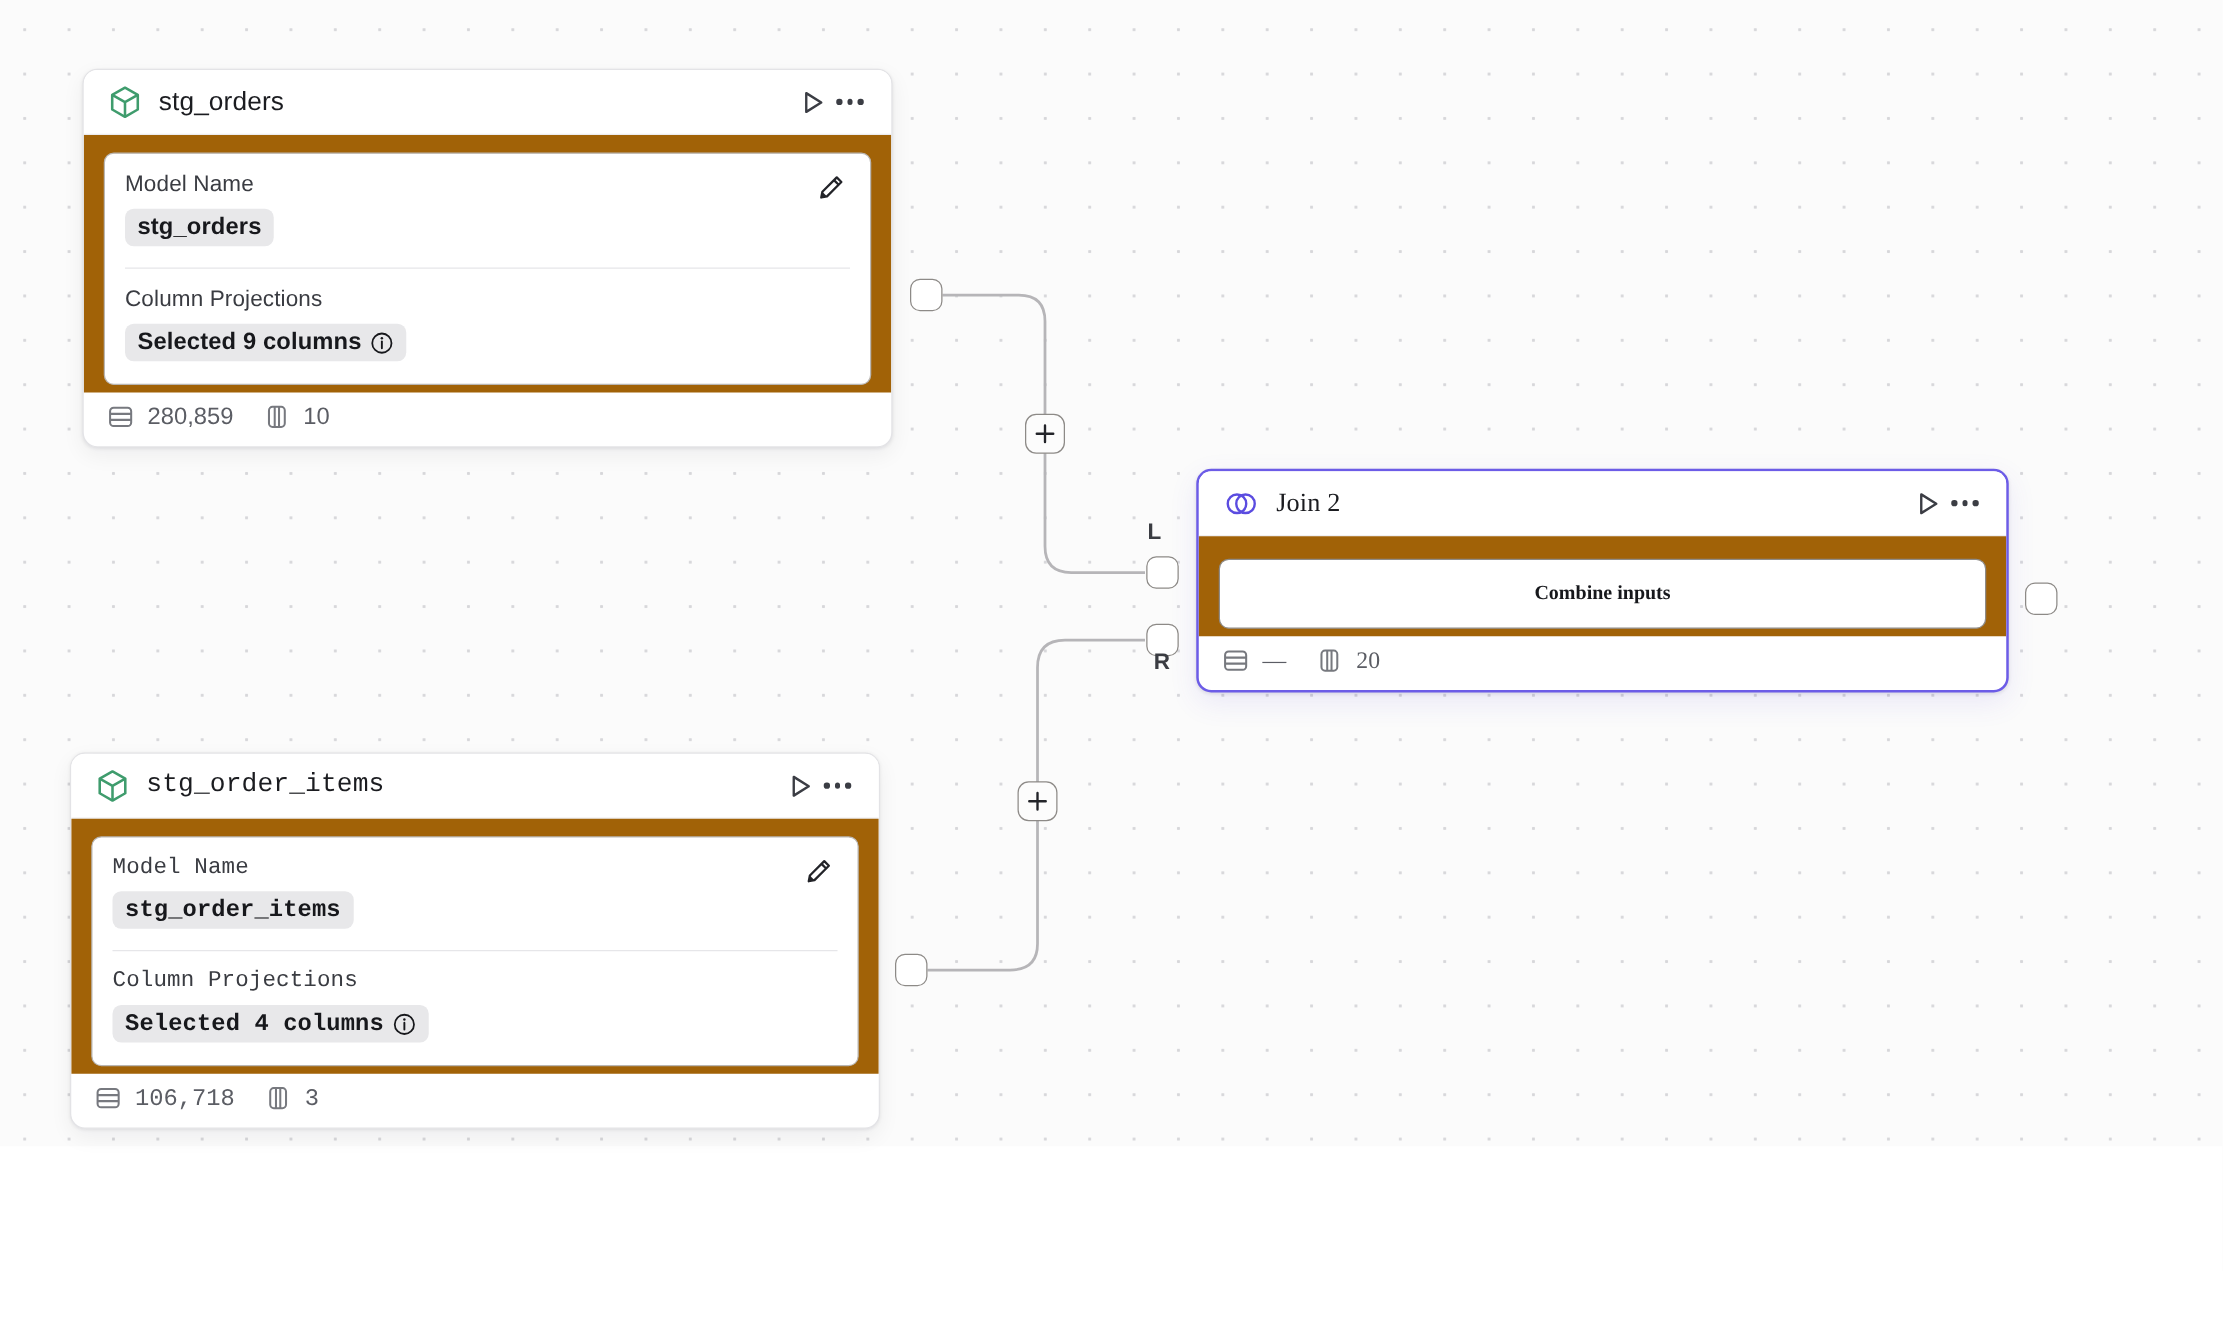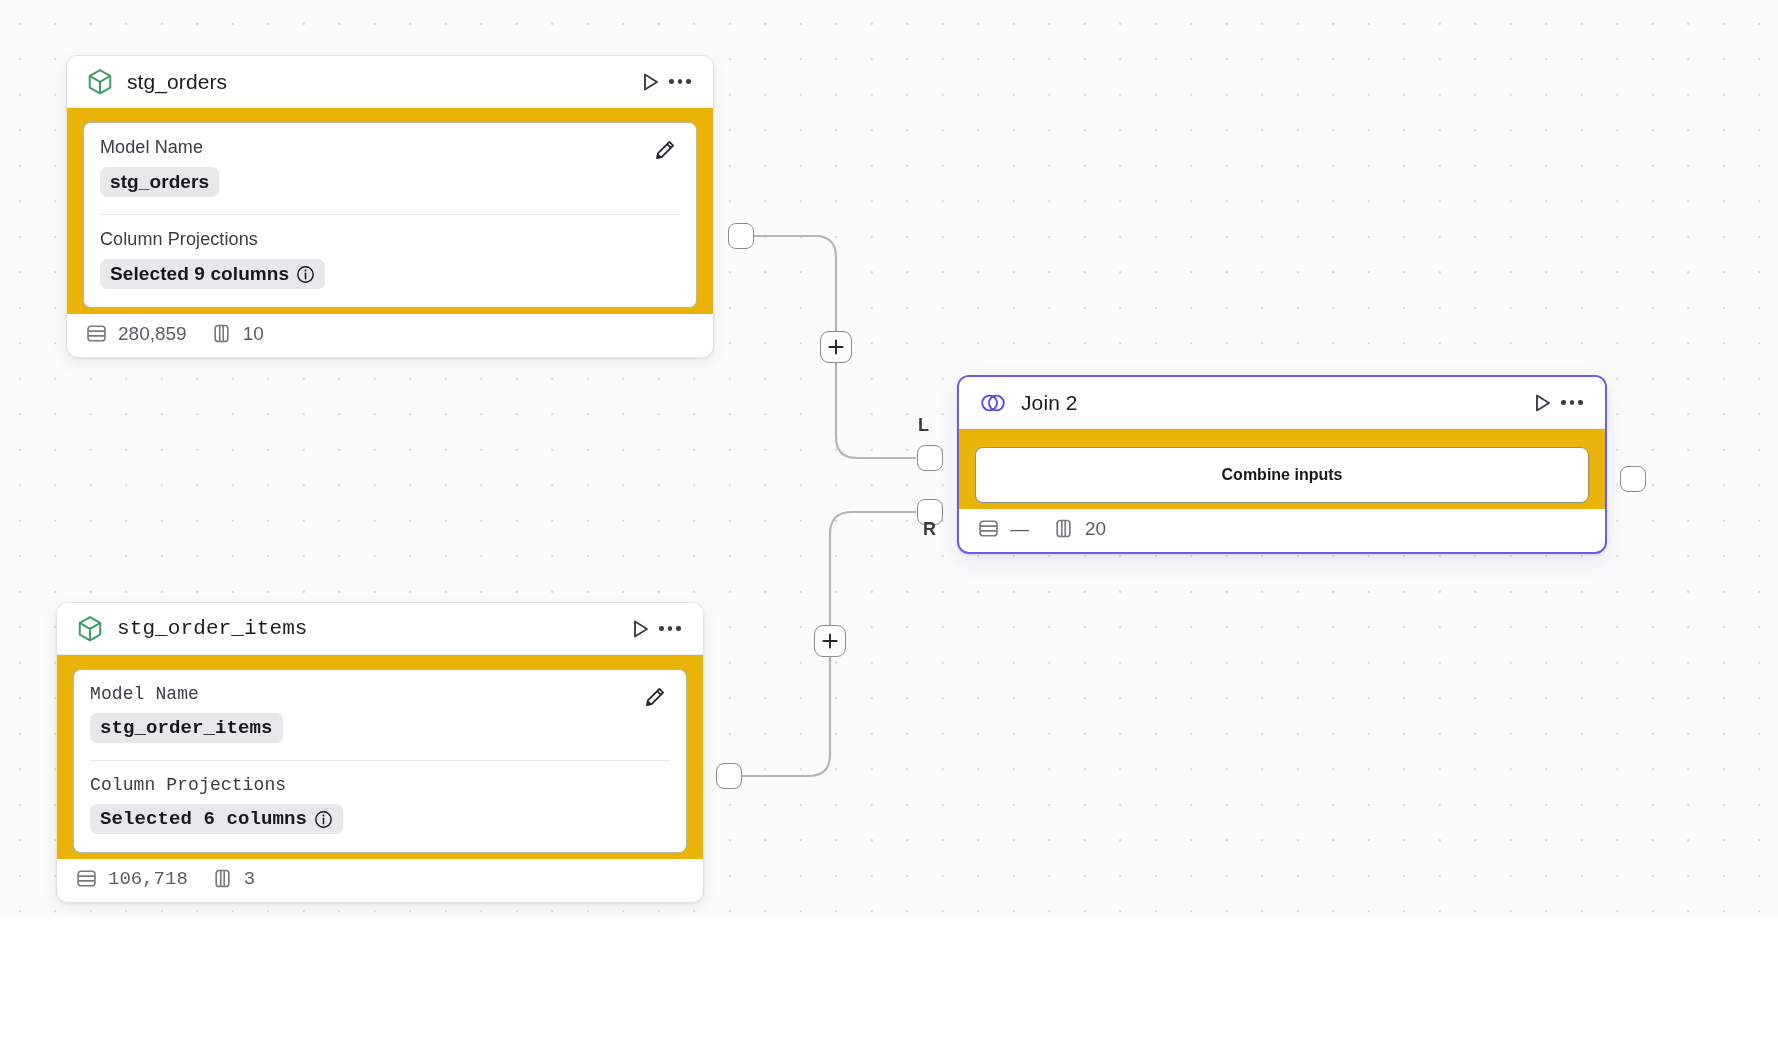--- a/index.html
+++ b/index.html
@@ -27,20 +27,21 @@
     position: absolute;
     background: #ffffff;
     border: 1px solid #e3e3e6;
     border-radius: 12px;
     box-shadow: 0 1px 3px rgba(16,18,27,.08), 0 6px 18px rgba(16,18,27,.06);
     overflow: hidden;
   }
   .node.selected {
     border: 2.5px solid #6c5ce7;
     box-shadow: 0 1px 3px rgba(16,18,27,.10), 0 8px 22px rgba(90,70,220,.10);
+    font-family: Liberation Serif, serif;
   }
 
   .node-header {
     display: flex; align-items: center;
     height: 52px;
     padding: 0 18px 0 20px;
     background: #ffffff;
     border-bottom: 1px solid #ececef;
   }
   .node.selected .node-header { border-bottom: 1px solid #f0f0f3; }
@@ -53,21 +54,21 @@
   }
   .hdr-spacer { flex: 1 1 auto; }
   .hdr-btn {
     display: flex; align-items: center; justify-content: center;
     width: 30px; height: 30px;
     cursor: pointer;
   }
   .dots { display: flex; gap: 4px; align-items: center; }
   .dots i { width: 4.5px; height: 4.5px; border-radius: 50%; background: #3b3d44; display: block; }
 
-  .node-body { padding: 14px 16px 6px 16px; background: #eab308; }
+  .node-body { padding: 14px 16px 6px 16px; background: #a16207; }
 
   .panel {
     border: 1px solid #b9b6b3;
     border-radius: 8px;
     padding: 14px 16px 18px 16px;
     background: #fff;
   }
   .field-label {
     font-size: 18px;
     color: #3a3c42;
@@ -269,21 +270,21 @@
               <path d="M4.9 15.4 L8.6 19.1 L4 20 Z" fill="#232429"></path>
             </svg>
           </span>
         </div>
 
         <div class="panel-sep"></div>
 
         <div>
           <div class="field-label">Column Projections</div>
           <span class="pill">
-            <span>Selected 6 columns</span>
+            <span>Selected 4 columns</span>
             <span style="display:flex;">
               <svg width="19" height="19" viewBox="0 0 20 20" fill="none">
                 <circle cx="10" cy="10" r="8.1" stroke="#17181c" stroke-width="1.5"></circle>
                 <circle cx="10" cy="5.9" r="1.05" fill="#17181c"></circle>
                 <path d="M10 8.6 L10 14.4" stroke="#17181c" stroke-width="1.6" stroke-linecap="round"></path>
               </svg>
             </span>
           </span>
         </div>
       </div>

